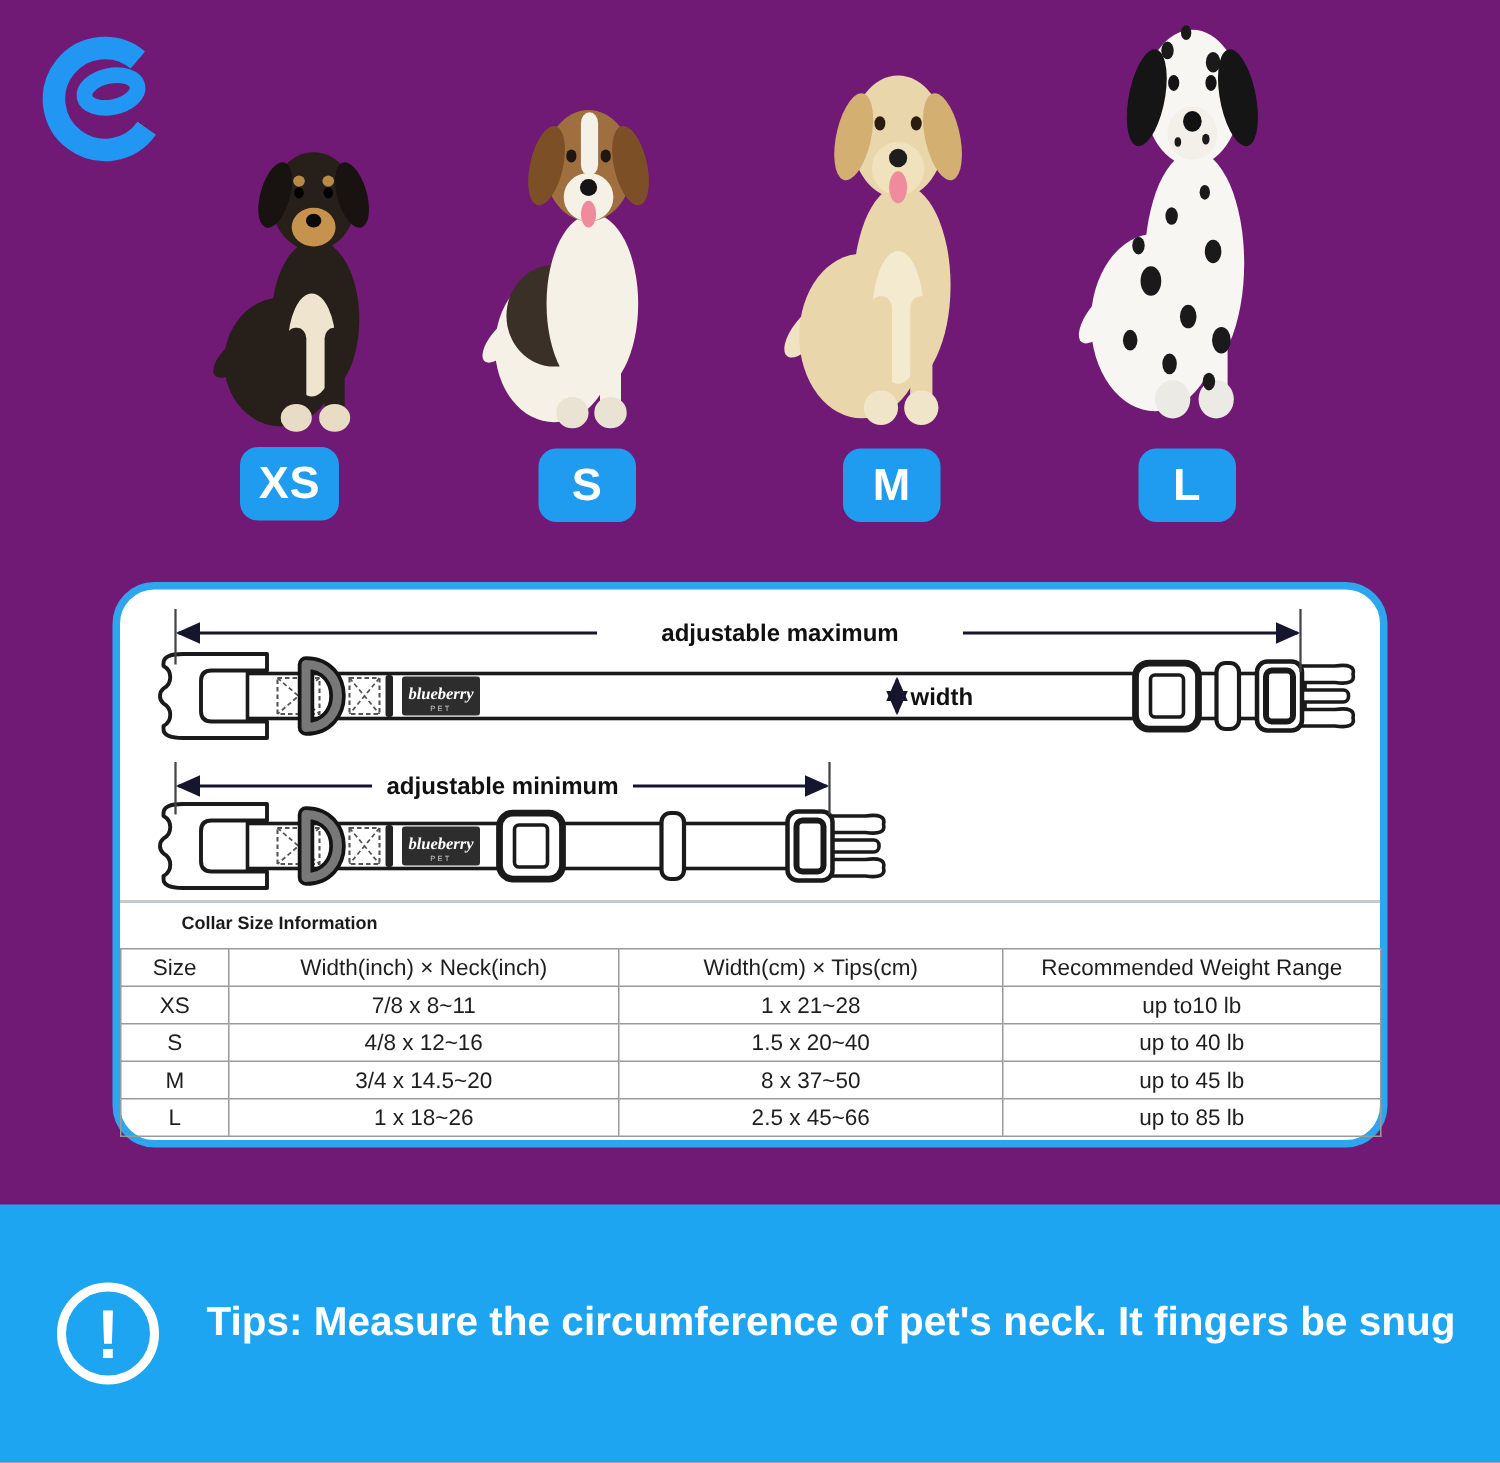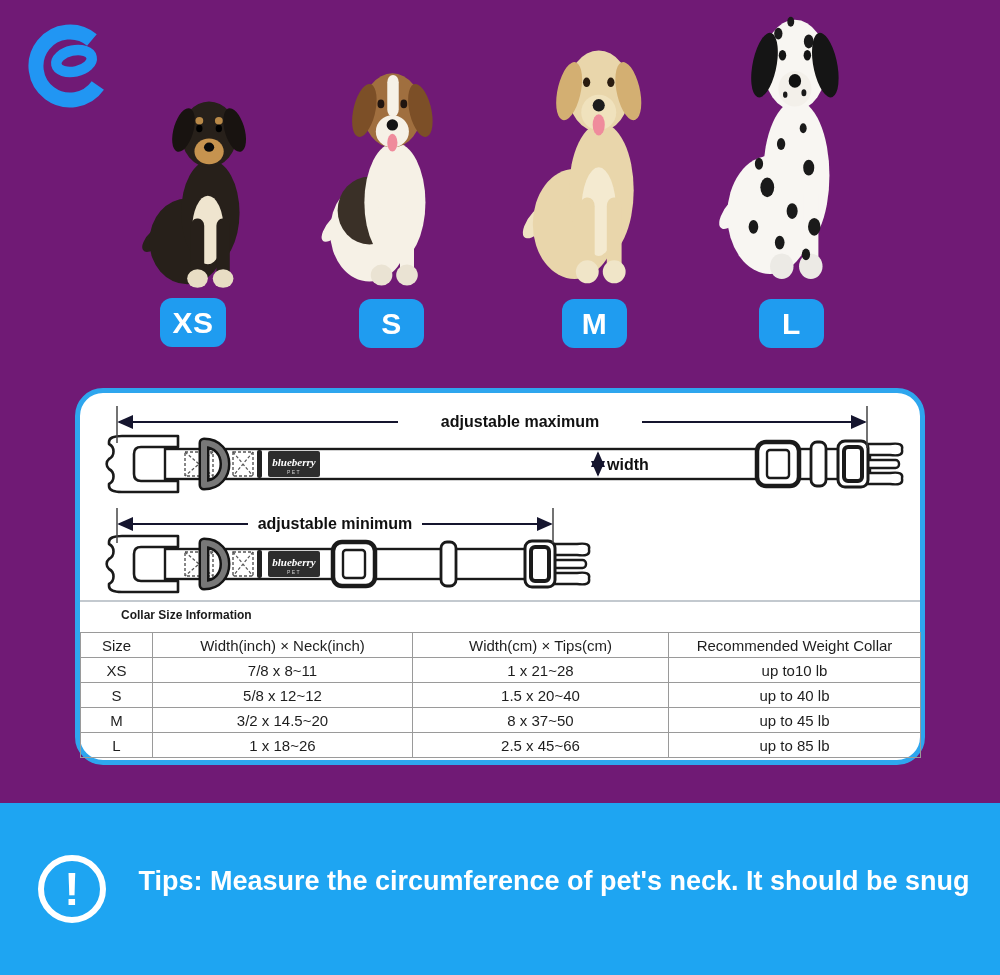--- a/index.html
+++ b/index.html
@@ -235,50 +235,50 @@
           <col style="width:72px">
           <col style="width:260px">
           <col style="width:256px">
           <col style="width:252px">
         </colgroup>
       <tbody>
         <tr>
           <td>Size</td>
           <td>Width(inch) × Neck(inch)</td>
           <td>Width(cm) × Tips(cm)</td>
-          <td>Recommended Weight Collar</td>
+          <td>Recommended Weight Range</td>
         </tr>
         <tr>
           <td>XS</td>
           <td>7/8 x 8~11</td>
           <td>1 x 21~28</td>
           <td>up to10 lb</td>
         </tr>
         <tr>
           <td>S</td>
-          <td>5/8 x 12~12</td>
+          <td>4/8 x 12~16</td>
           <td>1.5 x 20~40</td>
           <td>up to 40 lb</td>
         </tr>
         <tr>
           <td>M</td>
-          <td>3/2 x 14.5~20</td>
+          <td>3/4 x 14.5~20</td>
           <td>8 x 37~50</td>
           <td>up to 45 lb</td>
         </tr>
         <tr>
           <td>L</td>
           <td>1 x 18~26</td>
           <td>2.5 x 45~66</td>
           <td>up to 85 lb</td>
         </tr>
       </tbody>
     </table>
   </div>
 
   <div class="banner">
     <div class="tip-icon">!</div>
     <div class="tip-text">
-      <div>Tips: Measure the circumference of pet's neck. It should be snug</div>
+      <div>Tips: Measure the circumference of pet's neck. It fingers be snug</div>
     </div>
   </div>
 
 </div>
 
 </body></html>

